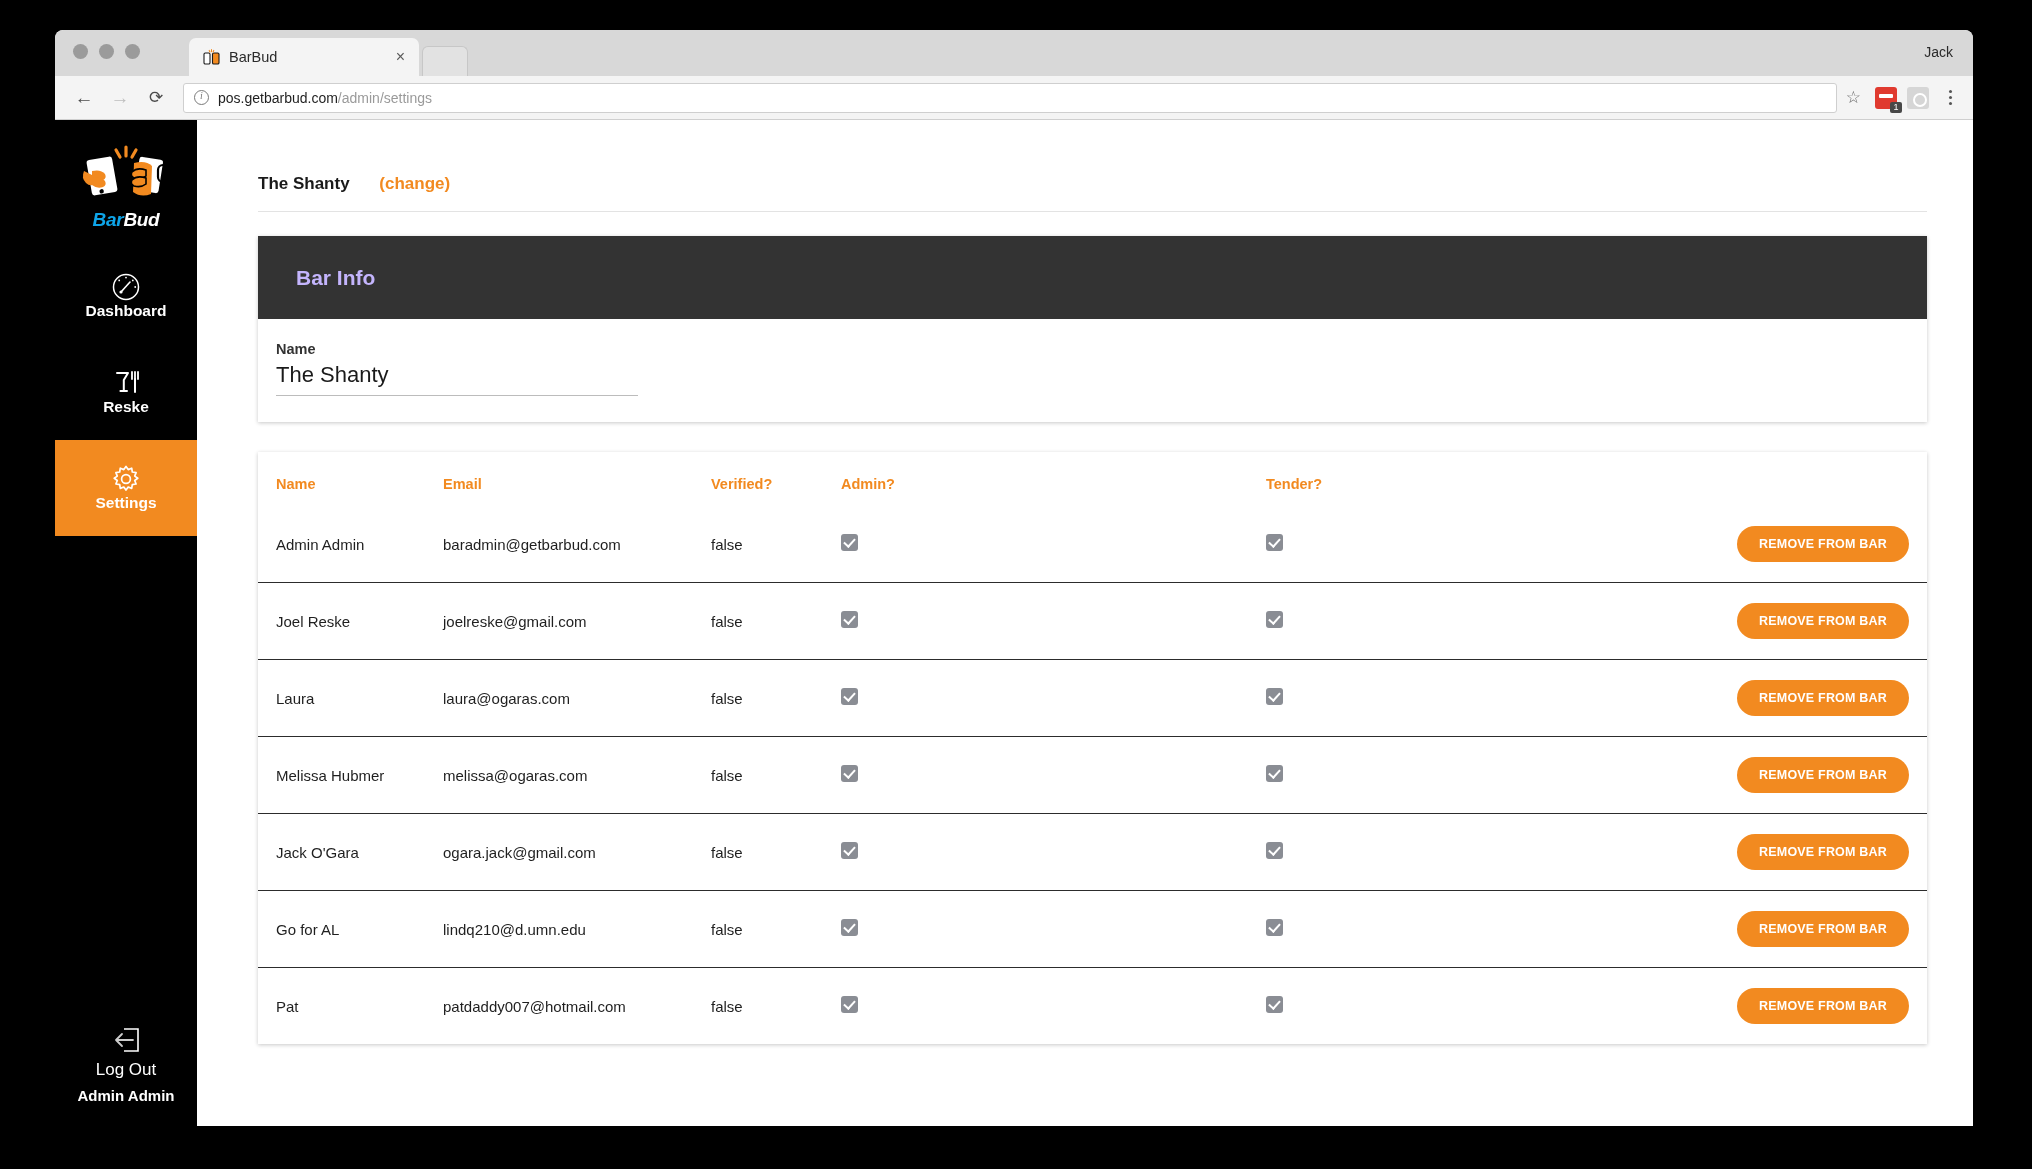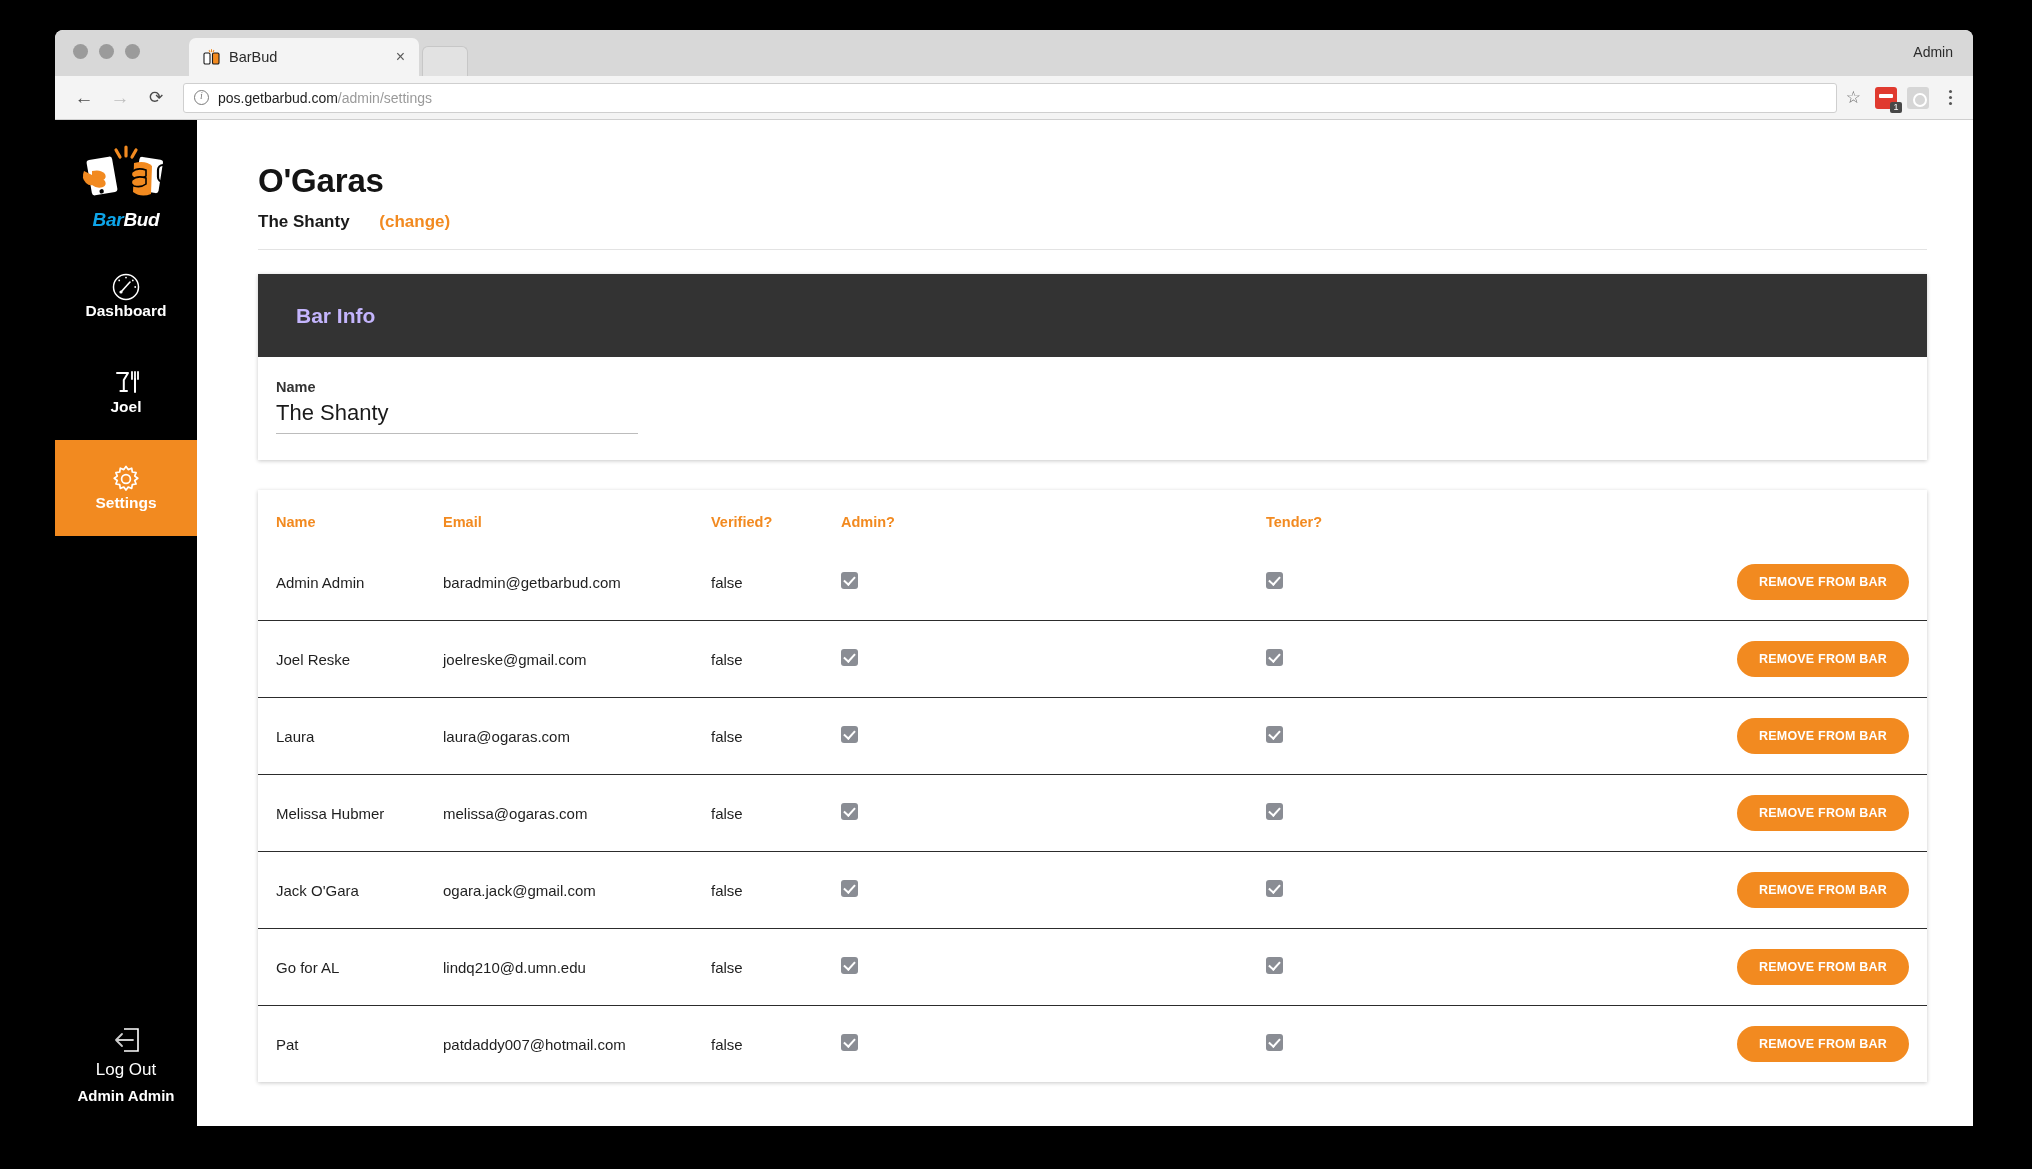--- a/index.html
+++ b/index.html
@@ -387,21 +387,21 @@
           <rect x="1" y="4" width="6" height="11" rx="1.3" fill="#ffffff" stroke="#1a1a1a" stroke-width="1.1"></rect>
           <rect x="9.5" y="4" width="6.5" height="11" rx="1.3" fill="#f28a20" stroke="#1a1a1a" stroke-width="1.1"></rect>
           <path d="M8.5 0.6 L8.5 2.6 M6.2 1.4 L6.9 3 M10.8 1.4 L10.1 3" stroke="#f28a20" stroke-width="1.1" stroke-linecap="round"></path>
         </svg>
       </span>
       <span class="tab-title">BarBud</span>
       <span class="tab-close">×</span>
     </div>
 
     <div class="tab-ghost"></div>
-    <div class="profile-name">Admin</div>
+    <div class="profile-name">Jack</div>
   </div>
 
   <div class="toolbar">
     <span class="nav-btn">←</span>
     <span class="nav-btn disabled">→</span>
     <span class="nav-btn reload">⟳</span>
 
     <div class="omnibox">
       <span class="info-icon"></span>
       <span class="url-text"><span>pos.getbarbud.com</span><span class="path">/admin/settings</span></span>
@@ -452,21 +452,21 @@
         </svg>
         <span class="nav-label">Dashboard</span>
       </div>
 
       <div class="nav-item">
         <svg class="nav-icon" viewBox="0 0 30 30">
           <path d="M6 5 H17 L12.8 12 V23 H16 M12.8 23 H9.4" fill="none" stroke="#ffffff" stroke-width="2" stroke-linejoin="round" stroke-linecap="round"></path>
           <path d="M21 4 V11 M24 4 V11 M27 4 V11" stroke="#ffffff" stroke-width="1.8" stroke-linecap="round"></path>
           <path d="M24 11 V24" stroke="#ffffff" stroke-width="2" stroke-linecap="round"></path>
         </svg>
-        <span class="nav-label">Joel</span>
+        <span class="nav-label">Reske</span>
       </div>
 
       <div class="nav-item active">
         <svg class="nav-icon" viewBox="0 0 30 30">
           <g fill="none" stroke="#ffffff" stroke-width="1.7" stroke-linejoin="round">
             <circle cx="15" cy="15" r="4.4"></circle>
             <path d="M15 2.5 l2.2 3.1 3.5 -1.4 0.6 3.8 3.8 0.6 -1.4 3.5 3.1 2.2 -3.1 2.2 1.4 3.5 -3.8 0.6 -0.6 3.8 -3.5 -1.4 -2.2 3.1 -2.2 -3.1 -3.5 1.4 -0.6 -3.8 -3.8 -0.6 1.4 -3.5 -3.1 -2.2 3.1 -2.2 -1.4 -3.5 3.8 -0.6 0.6 -3.8 3.5 1.4 z"></path>
           </g>
         </svg>
         <span class="nav-label">Settings</span>
@@ -477,21 +477,20 @@
           <path d="M13 2 H27 V24 H13" fill="none" stroke="#ffffff" stroke-width="1.6"></path>
           <path d="M22 13 H5 M11 7 L5 13 L11 19" fill="none" stroke="#cccccc" stroke-width="1.8" stroke-linecap="round" stroke-linejoin="round"></path>
         </svg>
         <span class="logout-title">Log Out</span>
         <span class="logout-user">Admin Admin</span>
       </div>
     </div>
 
     <div class="main">
 
-      <h1 class="page-title">O'Garas</h1>
       <div class="subtitle"><span>The Shanty</span> <span class="change">(change)</span></div>
       <div class="divider"></div>
 
       <div class="card">
         <div class="card-header">
           <span class="card-header-title">Bar Info</span>
         </div>
         <div class="card-body">
           <div class="field-label">Name</div>
           <input class="field-input" type="text" value="The Shanty" style="">

